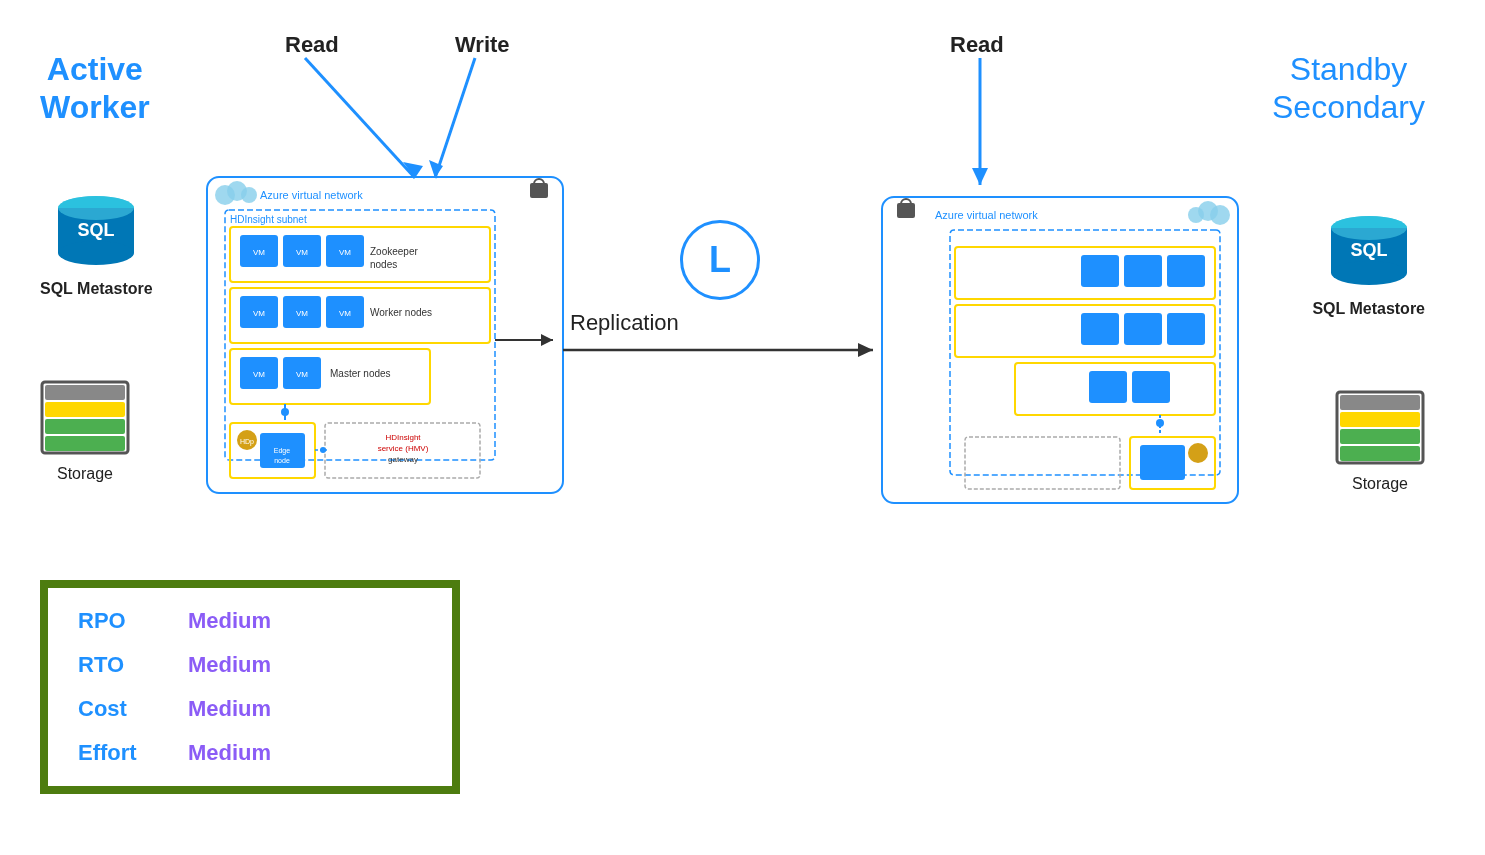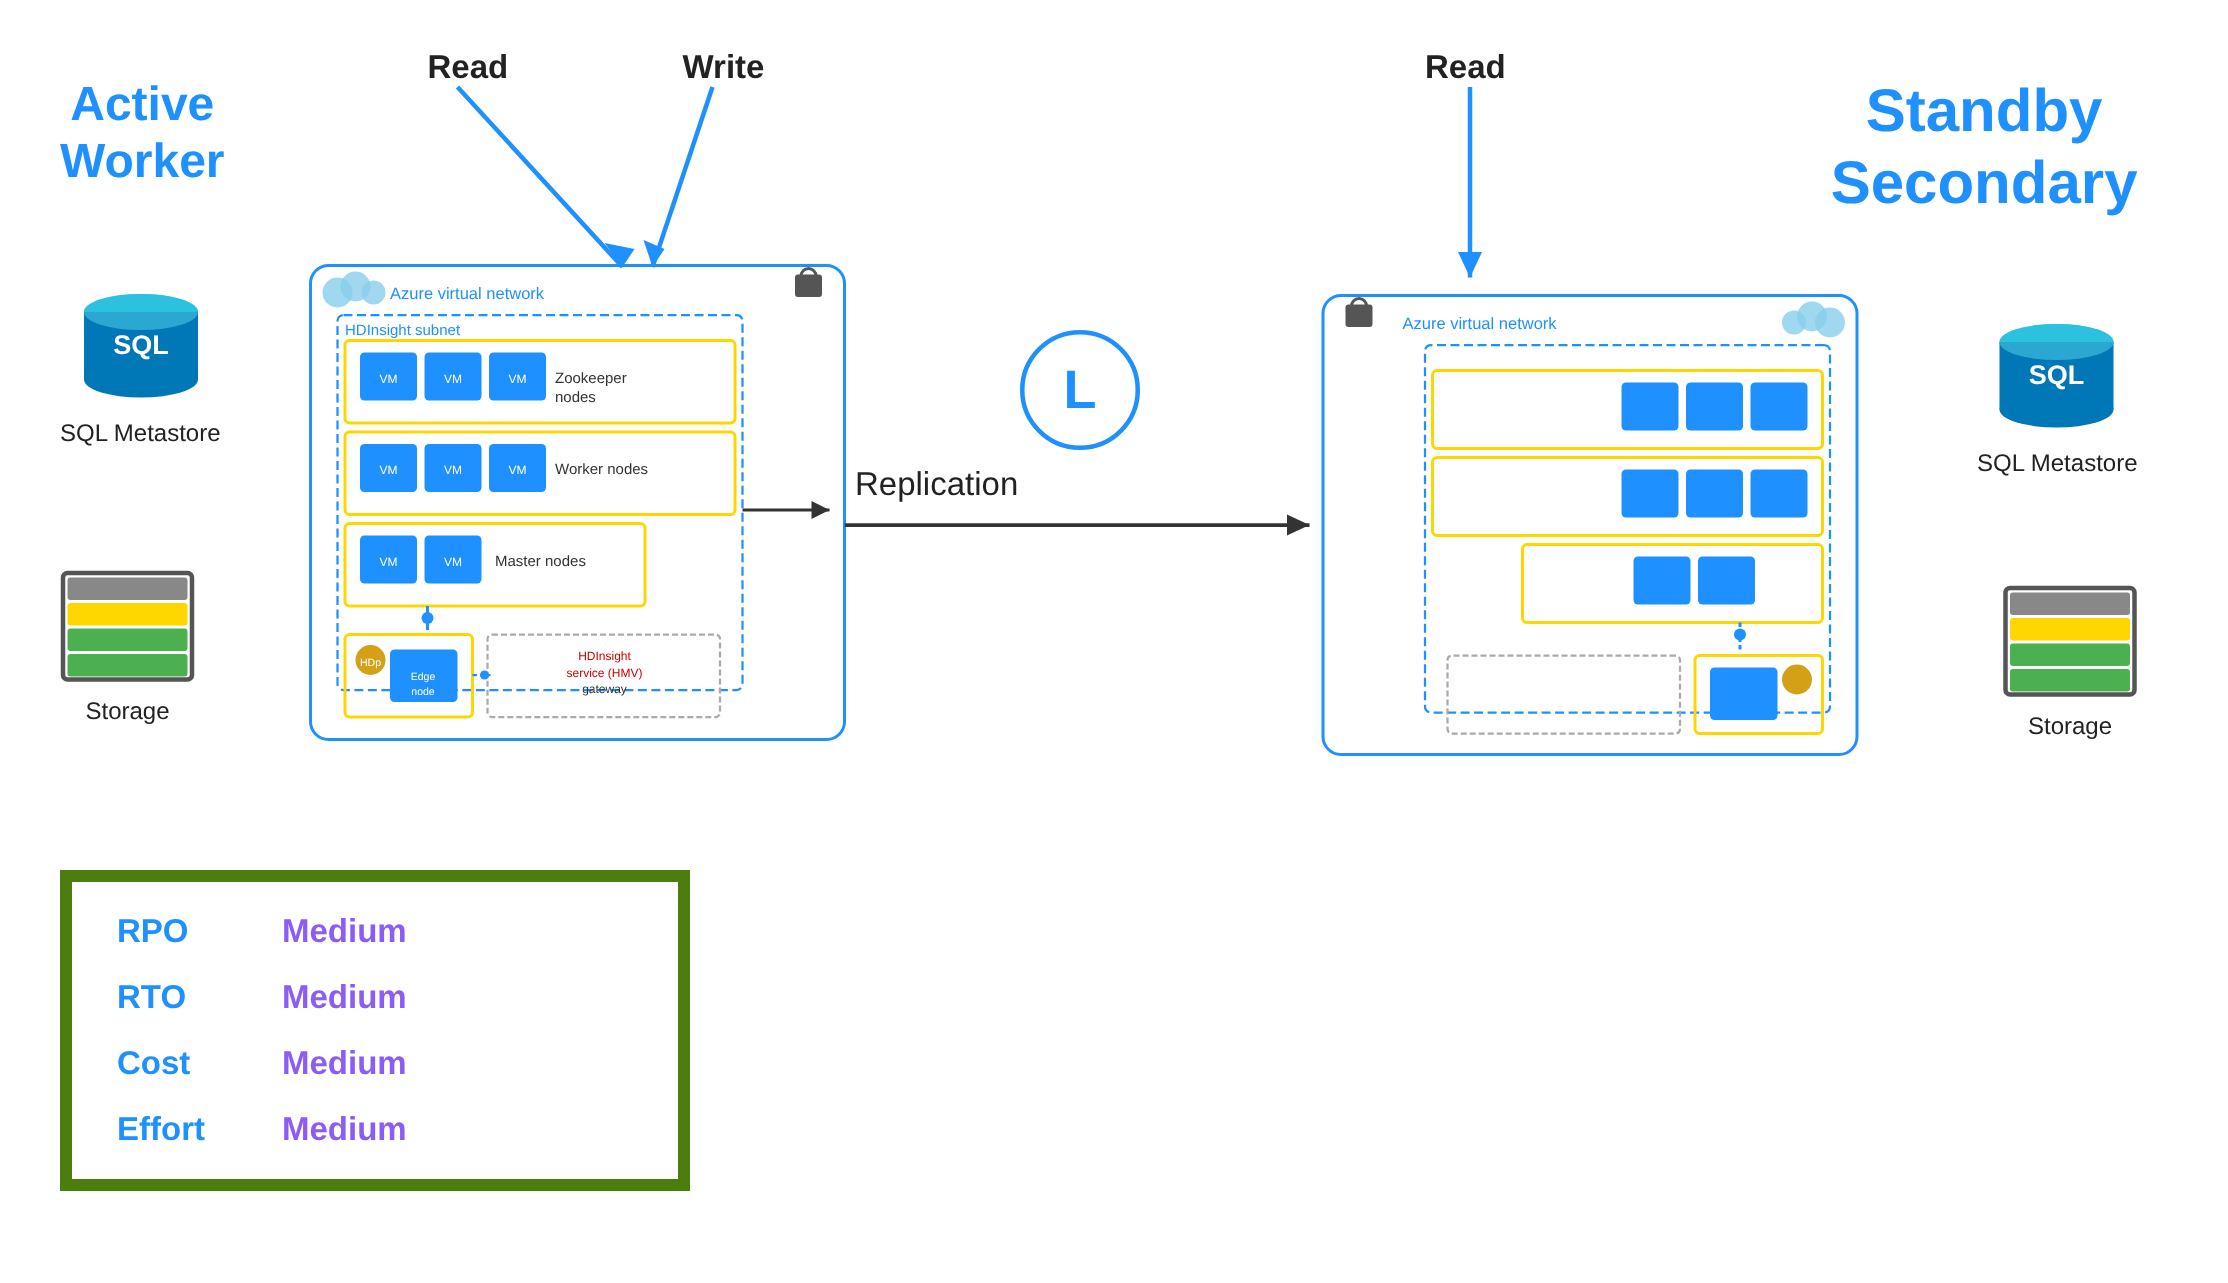--- a/index.html
+++ b/index.html
@@ -29,22 +29,22 @@
       line-height: 1.2;
       text-align: center;
     }
 
     
     .standby-secondary-label {
       position: absolute;
       right: 60px;
       top: 50px;
       color: #1E90FF;
-      font-size: 40px;
-      font-weight: bold;
+      font-size: 32px;
+      font-weight: normal;
       line-height: 1.2;
       text-align: center;
     }
 
     
     .sql-metastore-left {
       position: absolute;
       left: 40px;
       top: 190px;
       text-align: center;
@@ -53,20 +53,21 @@
     .sql-icon {
       width: 90px;
       height: 80px;
       margin: 0 auto;
     }
 
     .sql-label {
       font-size: 16px;
       color: #222;
       margin-top: 6px;
+      font-weight: bold;
     }
 
     
     .storage-left {
       position: absolute;
       left: 40px;
       top: 380px;
       text-align: center;
     }
 

